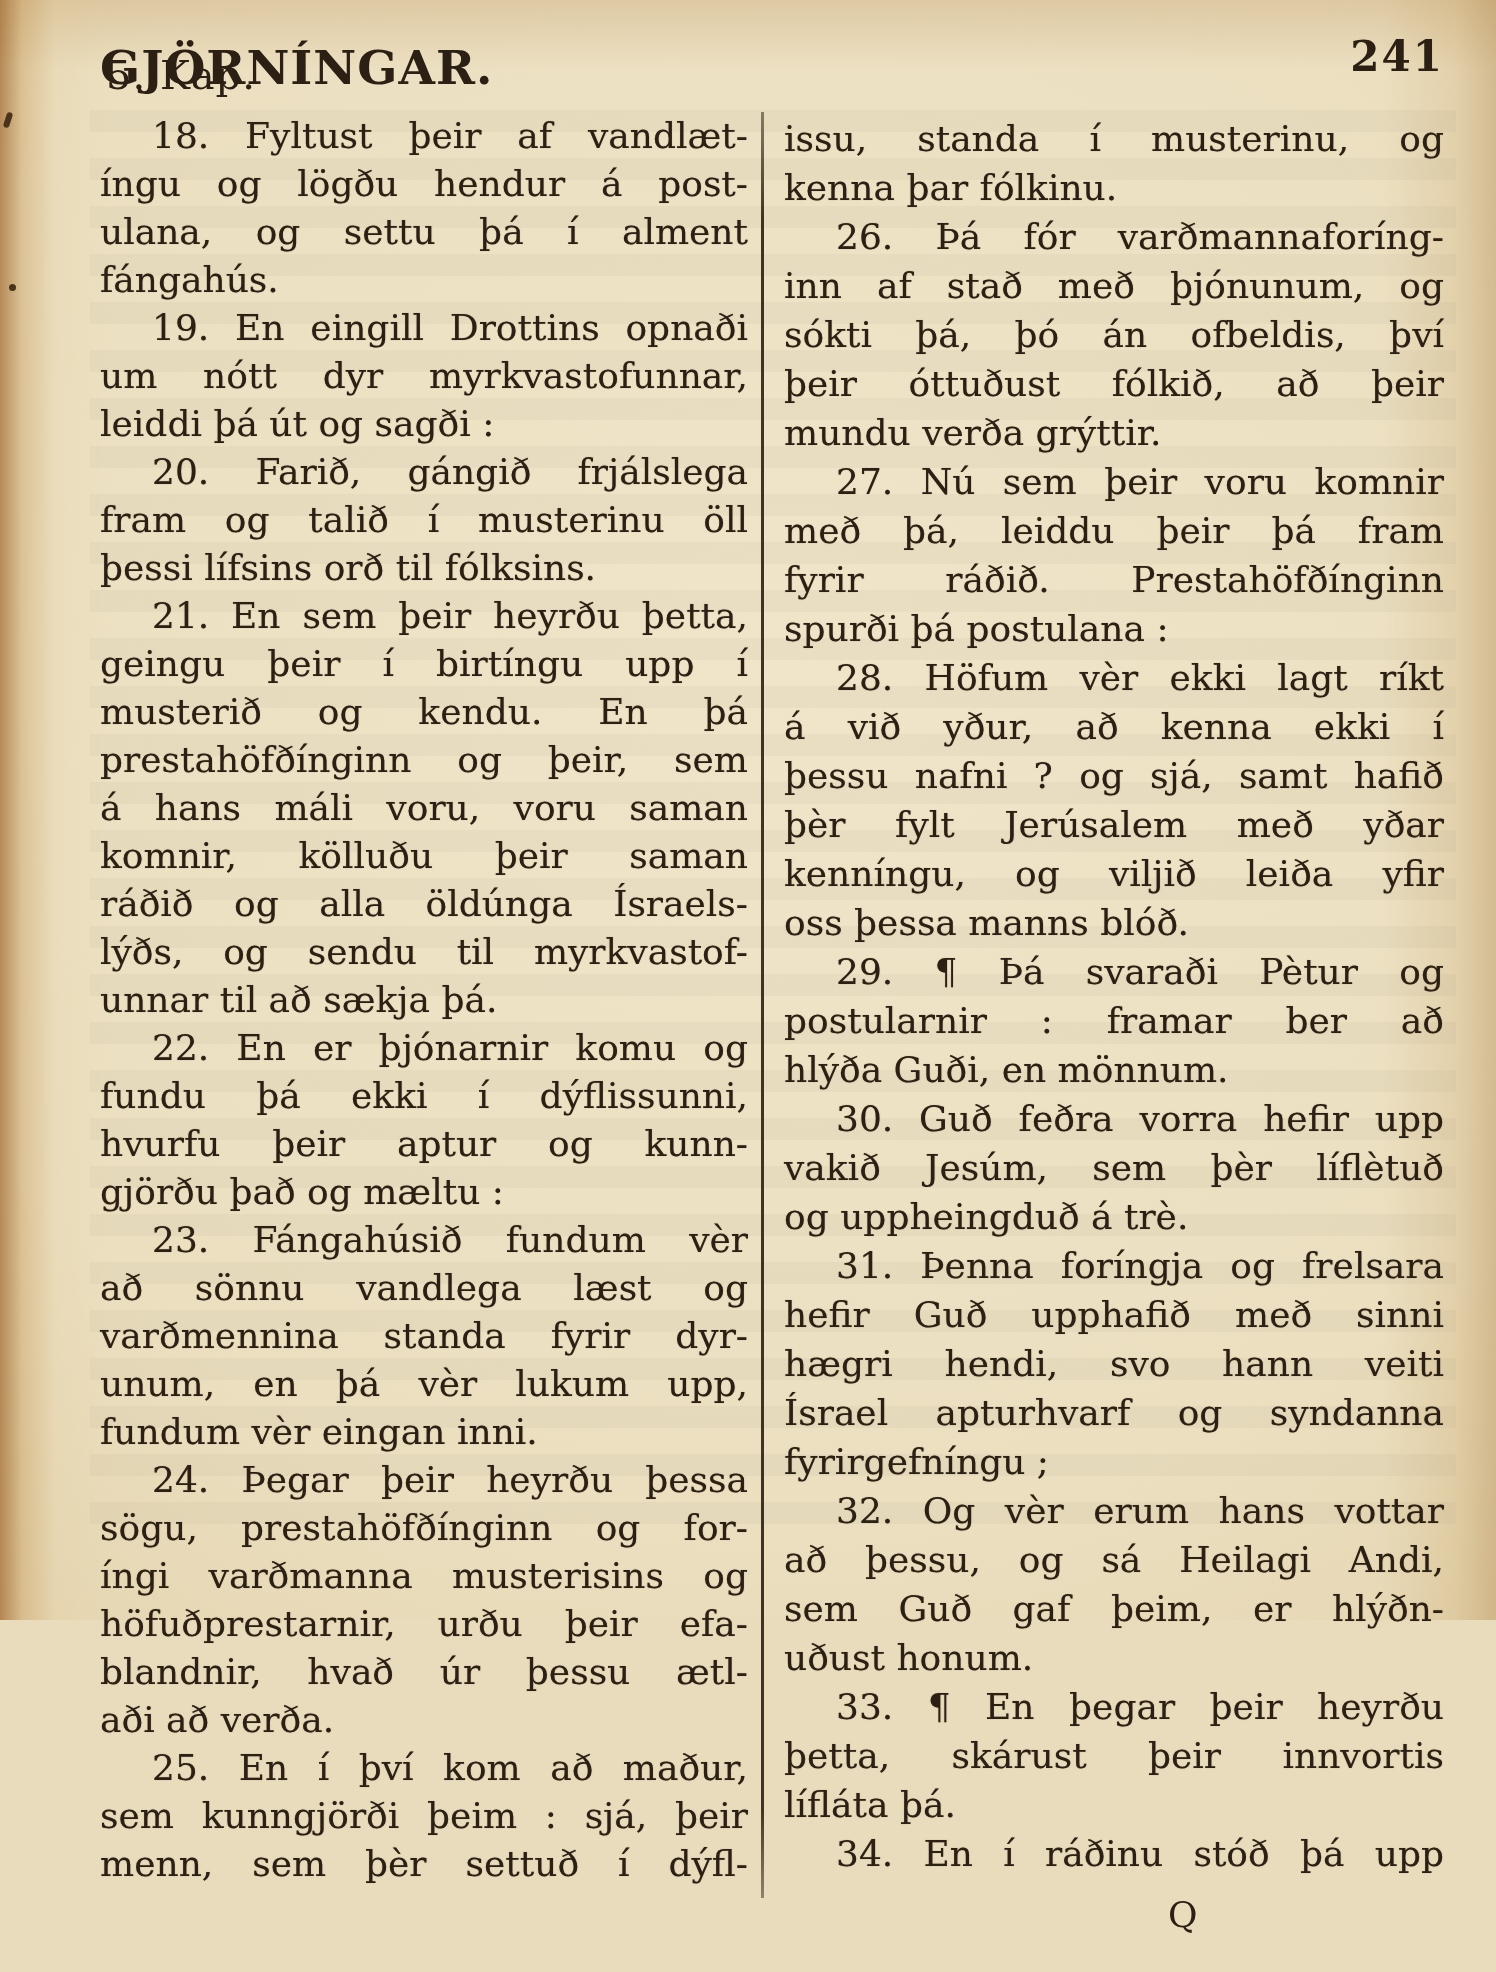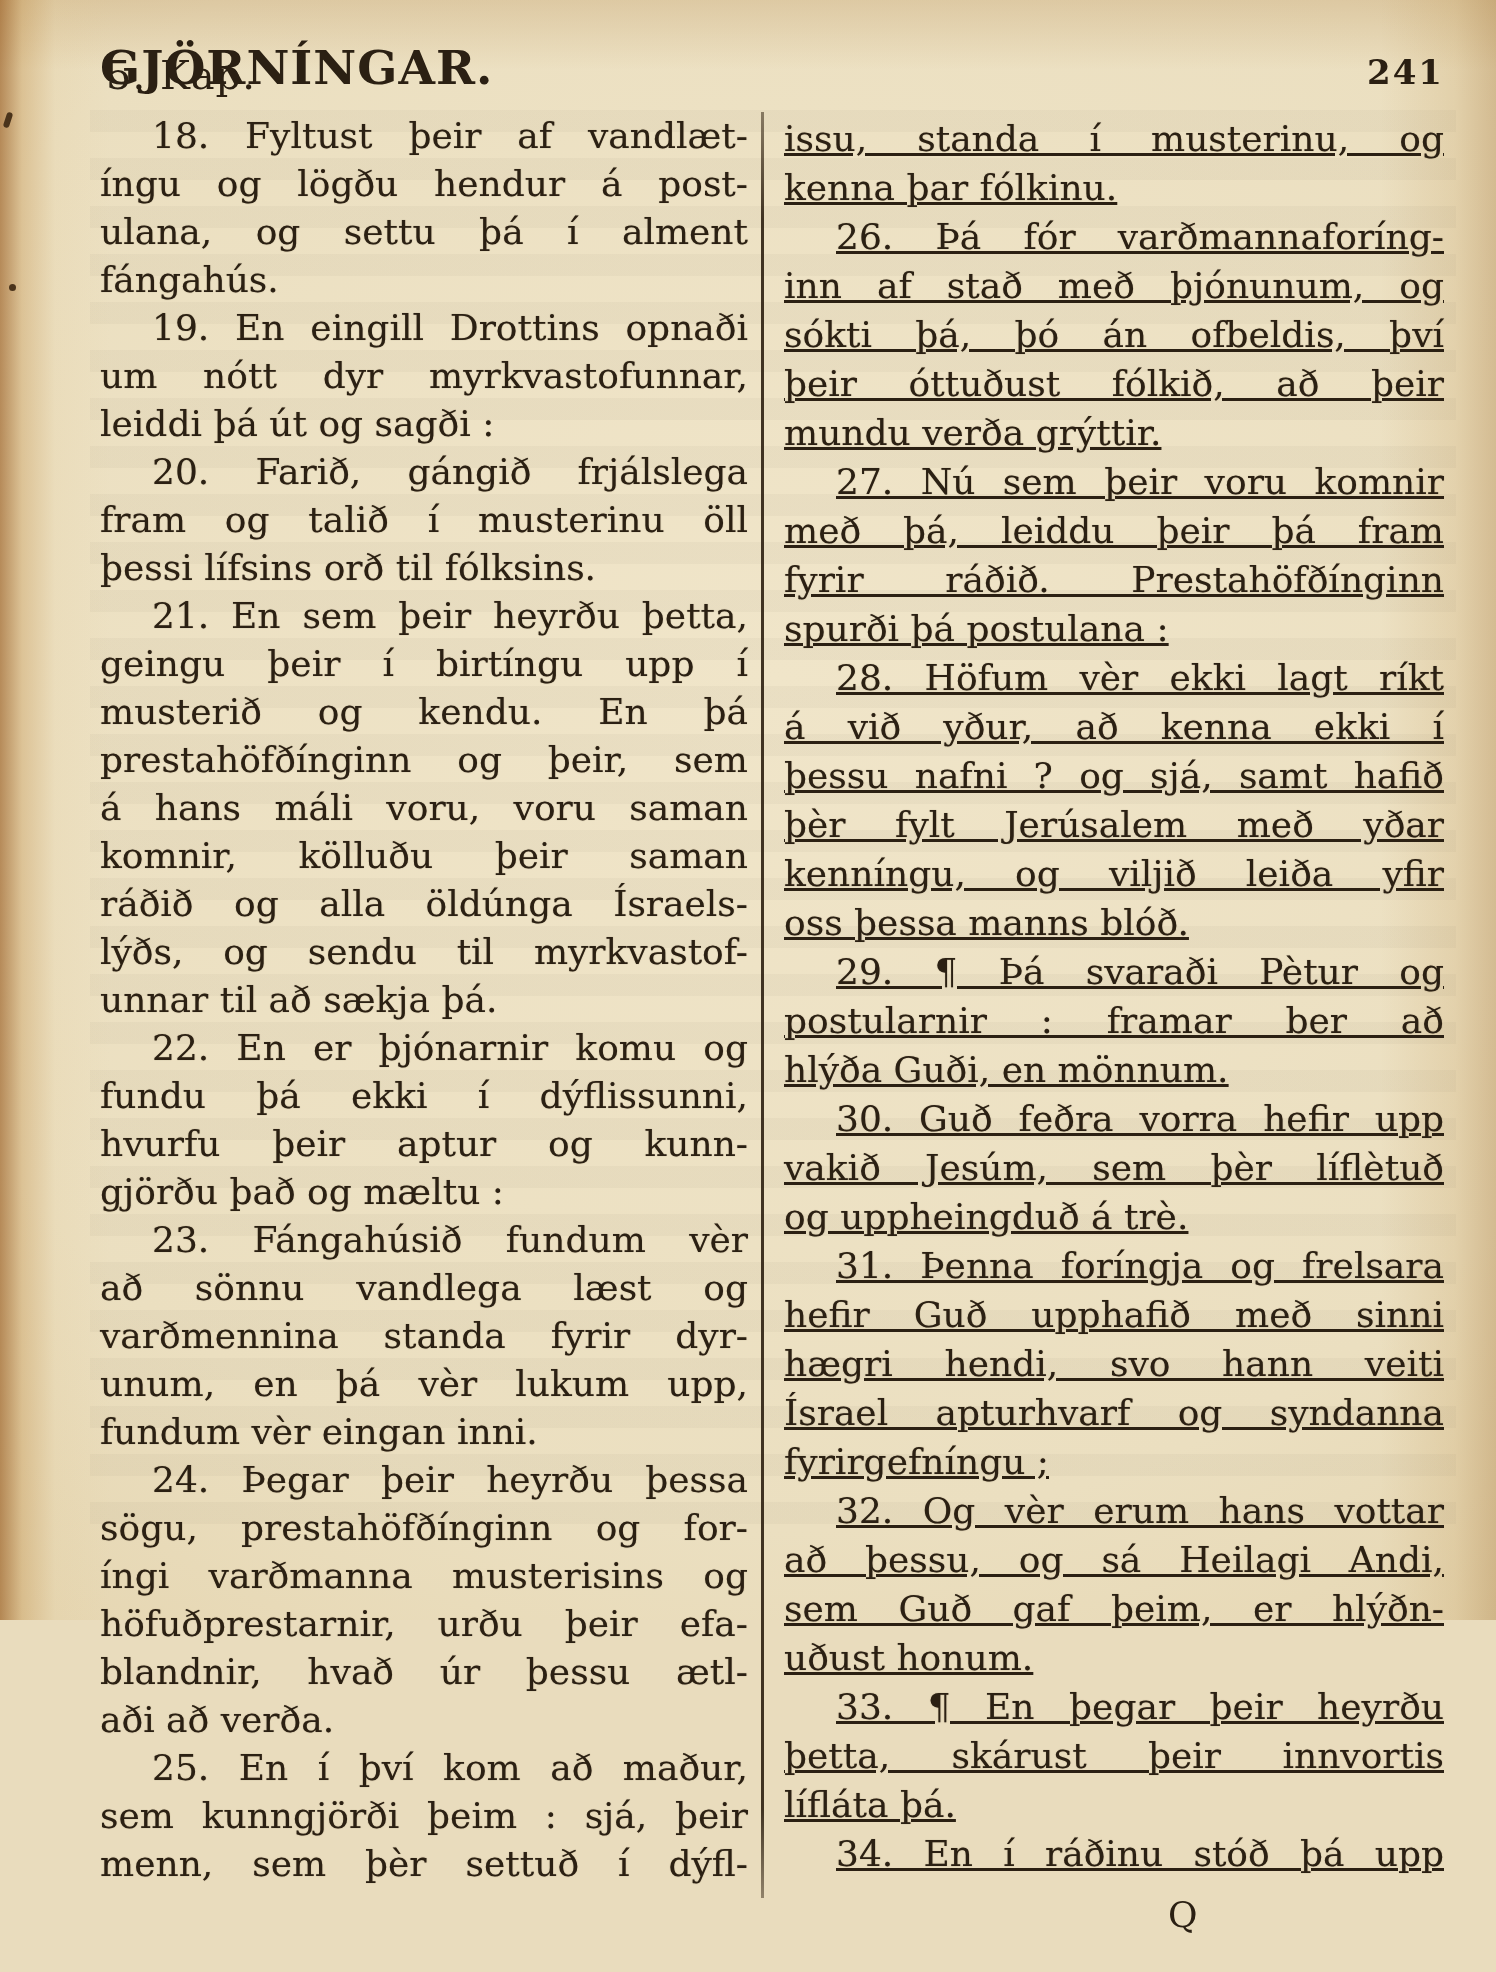--- a/index.html
+++ b/index.html
@@ -27,37 +27,37 @@
   }
   .header-chapter{
     position:absolute;left:106px;top:52px;
     font-size:40px;letter-spacing:1px;
   }
   .header-title{
     position:absolute;left:100px;width:1348px;top:40px;
     text-align:left;font-size:47px;font-weight:bold;letter-spacing:1px;
   }
   .header-pagenum{
-    position:absolute;right:52px;top:52px;
-    font-size:34px;font-weight:bold;letter-spacing:2px;text-align:right;
+    position:absolute;right:52px;top:32px;
+    font-size:42px;font-weight:bold;letter-spacing:2px;text-align:right;
   }
   .col{
     position:absolute;top:112px;
     font-size:36px;
     text-shadow:0 0 1px rgba(62,44,22,0.45);
   }
   .col-left{left:100px;width:648px;line-height:48px;}
   .col-right{left:784px;width:660px;line-height:49px;top:114px;}
   .line{
     text-align:justify;
     text-align-last:justify;
     height:1em;
   }
   .col-left .line{height:48px;}
-  .col-right .line{height:49px;text-decoration:underline;}
+  .col-right .line{height:49px;}
   .line.end{text-align-last:left;}
   .line.indent{text-indent:52px;}
   .divider{
     position:absolute;left:761px;top:112px;width:3px;height:1786px;
     background:linear-gradient(180deg, rgba(58,42,24,0.55), rgba(45,32,17,0.9) 6%, rgba(45,32,17,0.9) 95%, rgba(58,42,24,0.5));
   }
   .signature{
     position:absolute;left:1168px;top:1894px;
     font-size:36px;
   }

